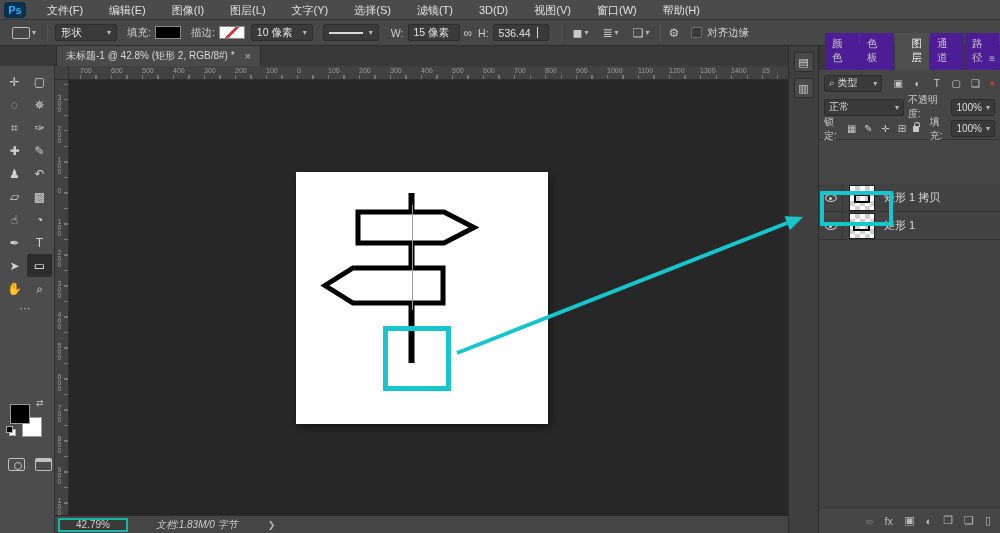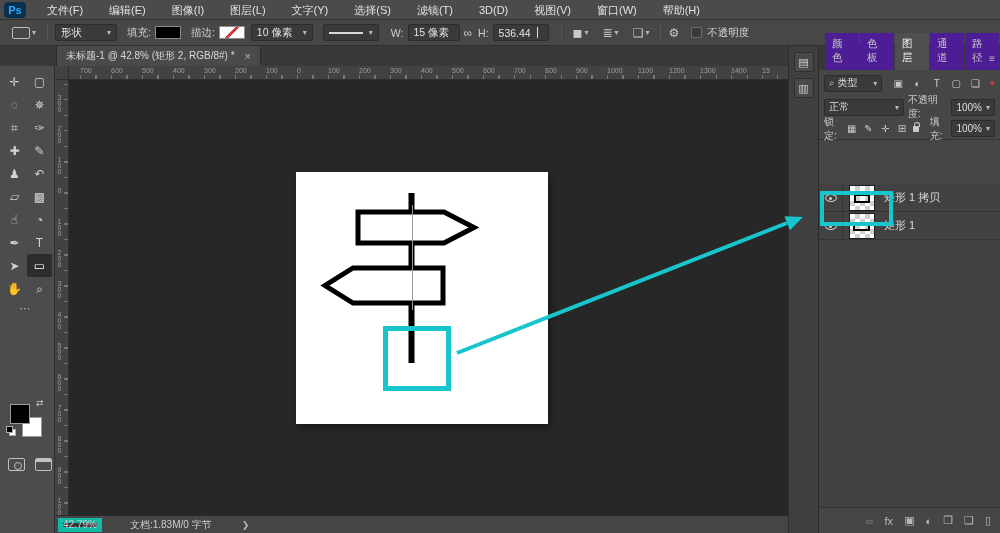--- a/index.html
+++ b/index.html
@@ -78,21 +78,21 @@
     border:4px solid var(--cy); z-index:40; }
   .arrow-overlay { position:absolute; left:0; top:0; z-index:42; pointer-events:none; }
   
   .dockstrip { position:absolute; left:788px; top:46px; width:30px; height:487px; background:#3f3f3f; border-left:1px solid #2c2c2c;}
   .dock-ic { width:20px; height:20px; margin:6px auto 2px auto; background:#4a4a4a; border:1px solid #2e2e2e; border-radius:2px;
     display:flex; align-items:center; justify-content:center; color:#cfcfcf; font-size:11px;}
   
   .panel { position:absolute; left:818px; top:46px; width:182px; height:487px; background:#464646; border-left:1px solid #2a2a2a;}
   .ptabs { height:24px; background:#383838; display:flex; align-items:flex-end; padding-left:6px; position:relative;}
   .ptab { font-size:10.5px; color:#c3c3c3; padding:4px 7px 5px 7px; background:#4c1d95; margin-right:1px; }
-  .ptab.active { background:#4f4f4f; color:#efefef; }
+  .ptab.active { background:#4f4f4f; color:#efefef;text-align:right; }
   .pmenu { position:absolute; right:5px; top:7px; color:#bdbdbd; font-size:10px; }
   .prow { display:flex; align-items:center; padding:0 5px; font-size:10px; color:#c9c9c9; }
   .prow.filter { height:26px; gap:5px; }
   .psel { background:#3a3a3a; border:1px solid #2c2c2c; border-radius:2px; height:17px;
     display:flex; align-items:center; padding:0 4px; gap:4px; color:#dedede; }
   .fic { font-size:10px; color:#c9c9c9; width:16px; text-align:center; }
   .reddot { color:#c43c35; font-size:9px; margin-left:2px; }
   .prow.blend { height:22px; gap:4px; }
   .prow.lock { height:22px; gap:5px; border-bottom:1px solid #333; }
   .mini-lock { position:relative; width:8px; height:6px; background:#c9c9c9; border-radius:1px; margin-top:4px;}
@@ -112,22 +112,22 @@
   .shape-bar   { position:absolute; left:11px; top:3px; width:3px; height:19px; background:#000; }
   .lname { font-size:11px; color:#dcdcdc; margin-left:9px; }
   .lrow .mini-lock.right { position:absolute; right:13px; top:9px; }
   .panel-bottom { position:absolute; left:0; bottom:0; width:182px; height:26px; background:#464646;
     border-top:1px solid #333; display:flex; align-items:center; justify-content:flex-end; gap:11px; padding:0 10px; }
   .pb-ic { color:#b9b9b9; font-size:11px; }
   .pb-ic.dim { color:#7c7c7c; }
   
   .statusbar { position:absolute; left:55px; top:515px; width:733px; height:18px; background:#454545;
     border-top:1px solid #2a2a2a; display:flex; align-items:center; font-size:10px; color:#cfcfcf; }
-  .zoomfield { background:#3a3a3a; border:5px solid #14b8a6; padding:0 0; margin-left:3px; height:14px; display:flex; align-items:center;}
-  .docinfo { margin-left:28px; }
+  .zoomfield { background:#3a3a3a; border:2px solid #14b8a6; padding:0 16px; margin-left:3px; height:14px; display:flex; align-items:center;}
+  .docinfo { margin-left:28px;font-style:italic; }
   .st-chev { margin-left:30px; color:#b5b5b5; font-size:9px; }
   :root, .app { --cy:#17C6CC; }
 </style>
 </head>
 <body>
 
 <div class="app">
 
   <div class="menubar">
     <div class="pslogo">Ps</div>
@@ -187,21 +187,21 @@
       <span class="ob-ic">≣</span>
       <span class="caret">▾</span>
     </div>
     <div class="ob-btn" style="margin-left:6px">
       <span class="ob-ic">❏</span>
       <span class="caret">▾</span>
     </div>
     <div class="ob-sep"></div>
     <span class="ob-ic" style="margin-right:12px">⚙</span>
     <span class="checkbox"></span>
-    <span style="color:#d6d6d6">不透明度</span>
+    <span style="color:#d6d6d6">对齐边缘</span>
   </div>
 
   <div class="tabstrip">
     <div class="doctab">
       <span>未标题-1 @ 42.8% (矩形 2, RGB/8#) *</span>
       <span class="close">×</span>
     </div>
   </div>
 
   <div class="toolbar">

